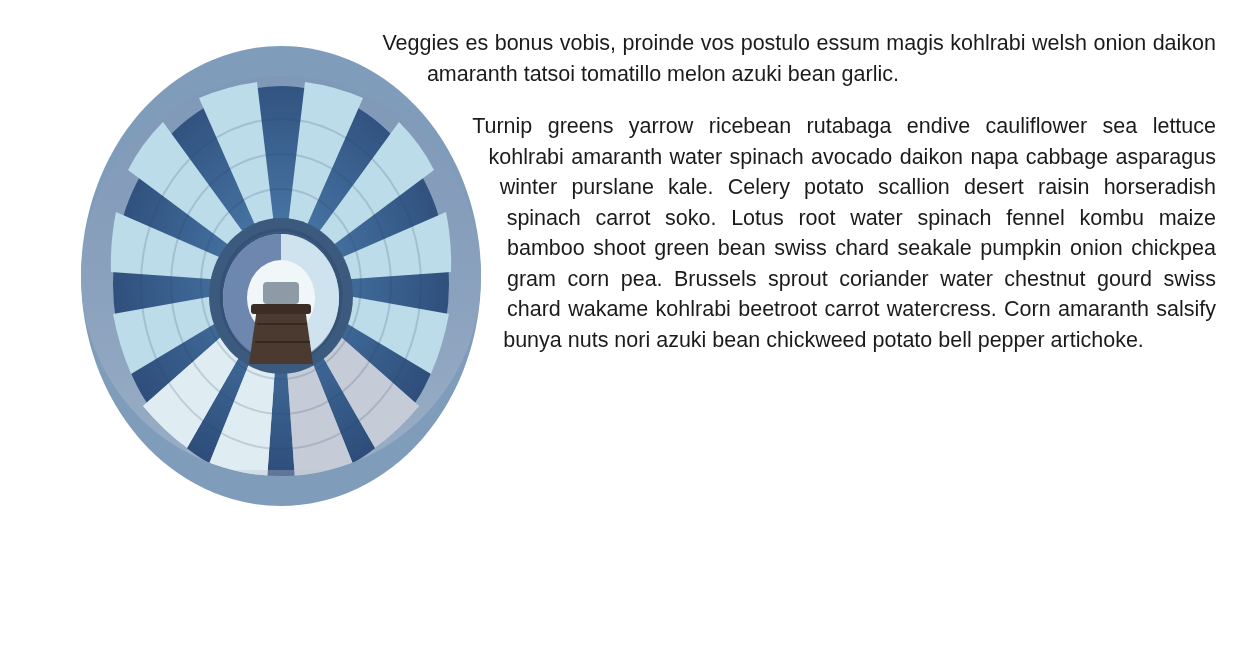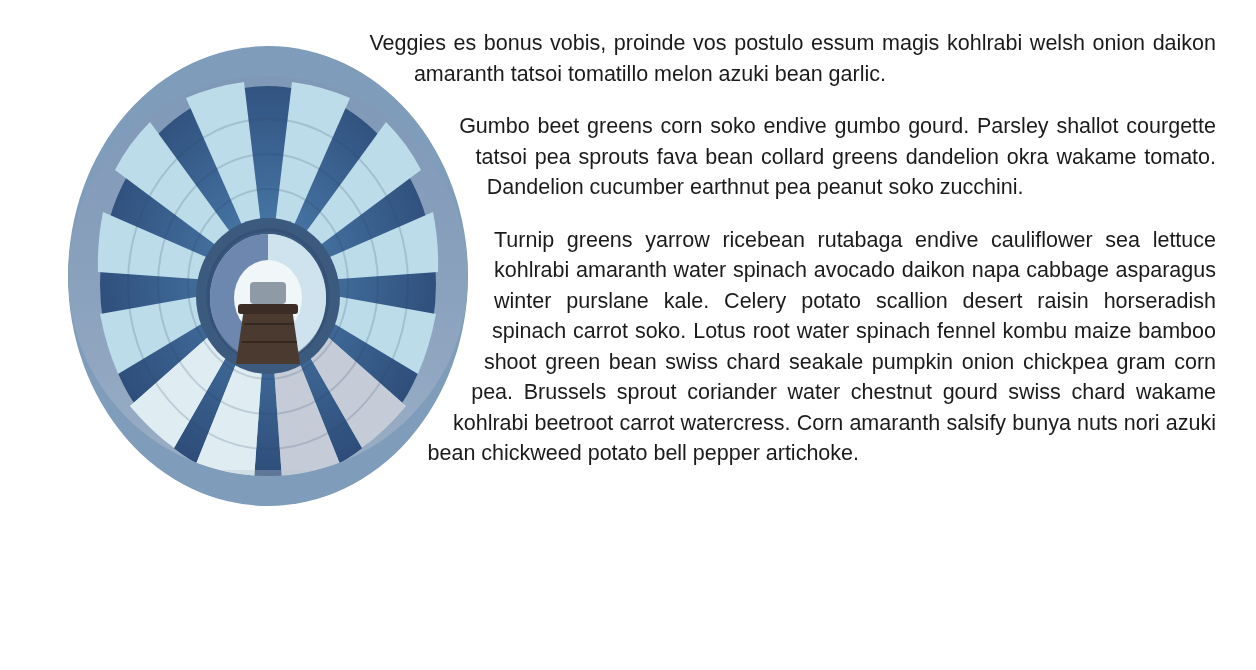--- a/index.html
+++ b/index.html
@@ -11,21 +11,21 @@
     height: 670px;
     background: #ffffff;
     font-family: "Liberation Sans", sans-serif;
     overflow: hidden;
   }
   .page {
     position: relative;
     width: 1256px;
     height: 606px;
     box-sizing: border-box;
-    padding: 28px 40px 20px 20px;
+    padding: 28px 40px 20px 33px;
   }
   .article {
     font-size: 21.5px;
     line-height: 1.42;
     color: #1b1b1b;
     text-align: justify;
   }
   .figure {
     float: left;
     width: 400px;
@@ -130,17 +130,16 @@
               </g>
             </g>
 
             <rect x="0" y="424" width="400" height="36" fill="#b9c3cf" opacity="0.35"></rect>
           </g>
         </svg>
       </div>
     </figure>
 
     <p>Veggies es bonus vobis, proinde vos postulo essum magis kohlrabi welsh onion daikon amaranth tatsoi tomatillo melon azuki bean garlic.</p>
-    <p>Gumbo beet greens corn soko endive gumbo gourd. Parsley shallot courgette tatsoi pea sprouts fava bean collard greens dandelion okra wakame tomato. Dandelion cucumber earthnut pea peanut soko zucchini.</p>
     <p>Turnip greens yarrow ricebean rutabaga endive cauliflower sea lettuce kohlrabi amaranth water spinach avocado daikon napa cabbage asparagus winter purslane kale. Celery potato scallion desert raisin horseradish spinach carrot soko. Lotus root water spinach fennel kombu maize bamboo shoot green bean swiss chard seakale pumpkin onion chickpea gram corn pea. Brussels sprout coriander water chestnut gourd swiss chard wakame kohlrabi beetroot carrot watercress. Corn amaranth salsify bunya nuts nori azuki bean chickweed potato bell pepper artichoke.</p>
 
   </div>
 </div>
 
 </body></html>

